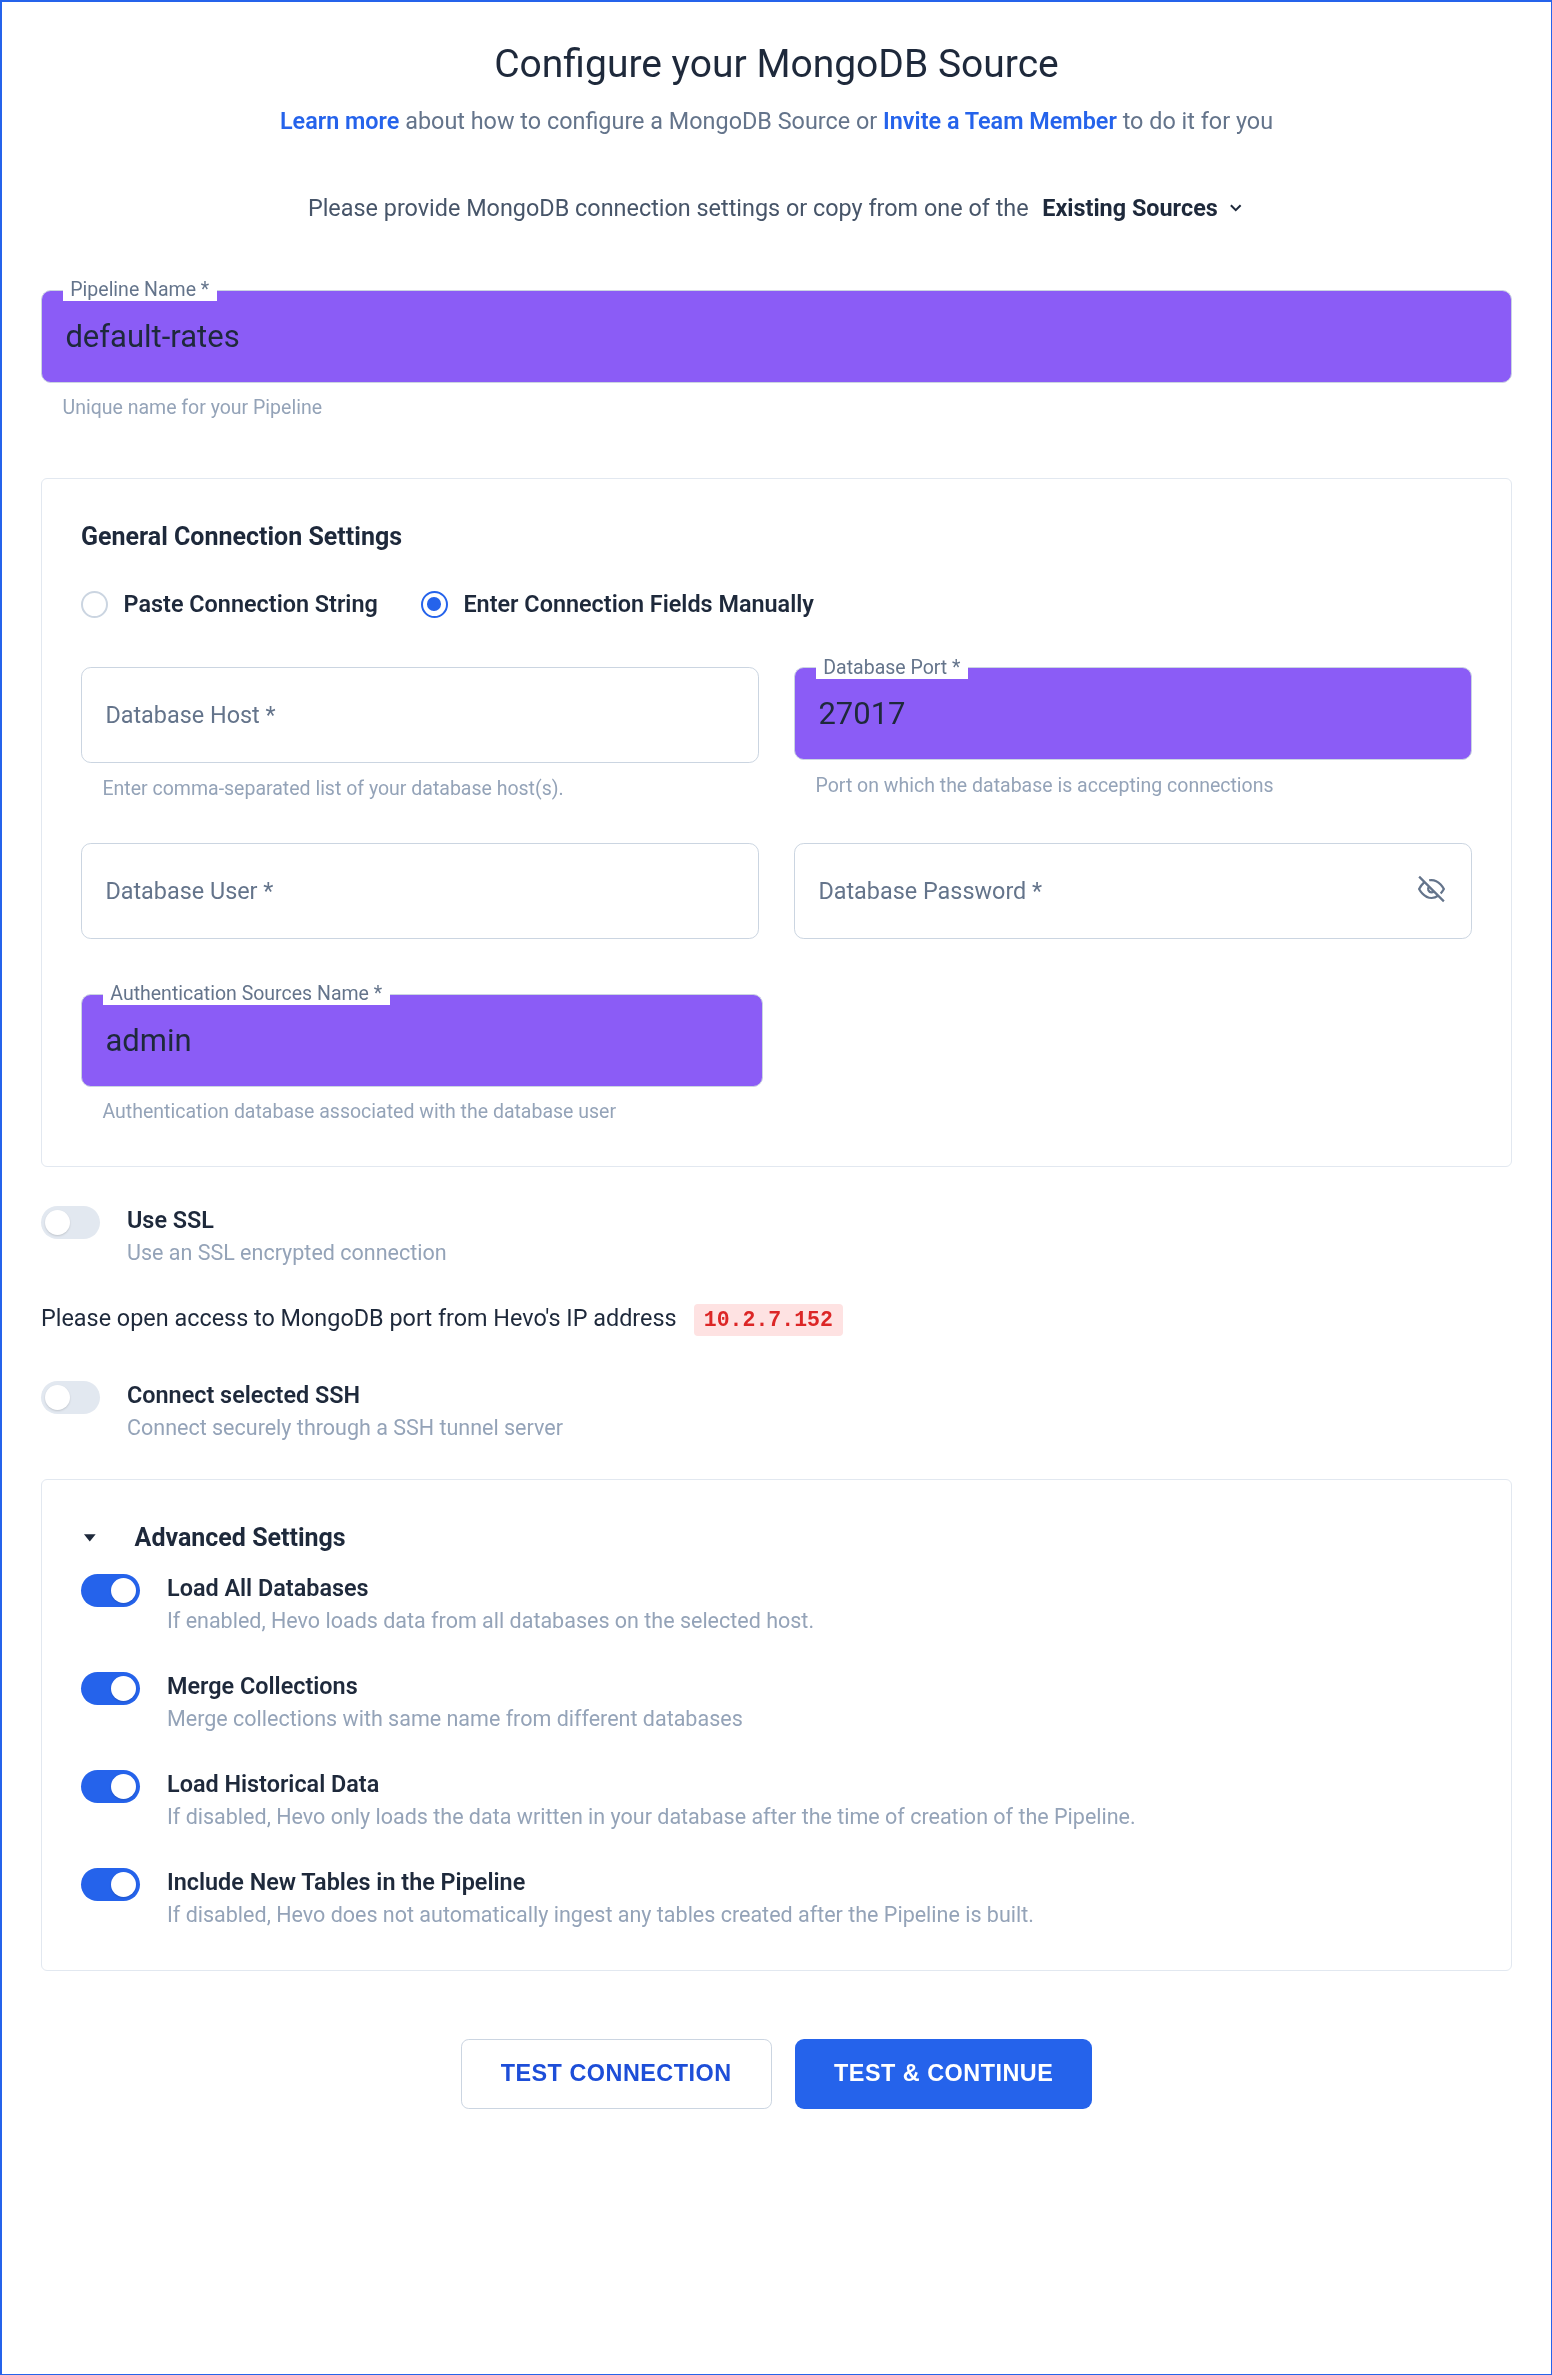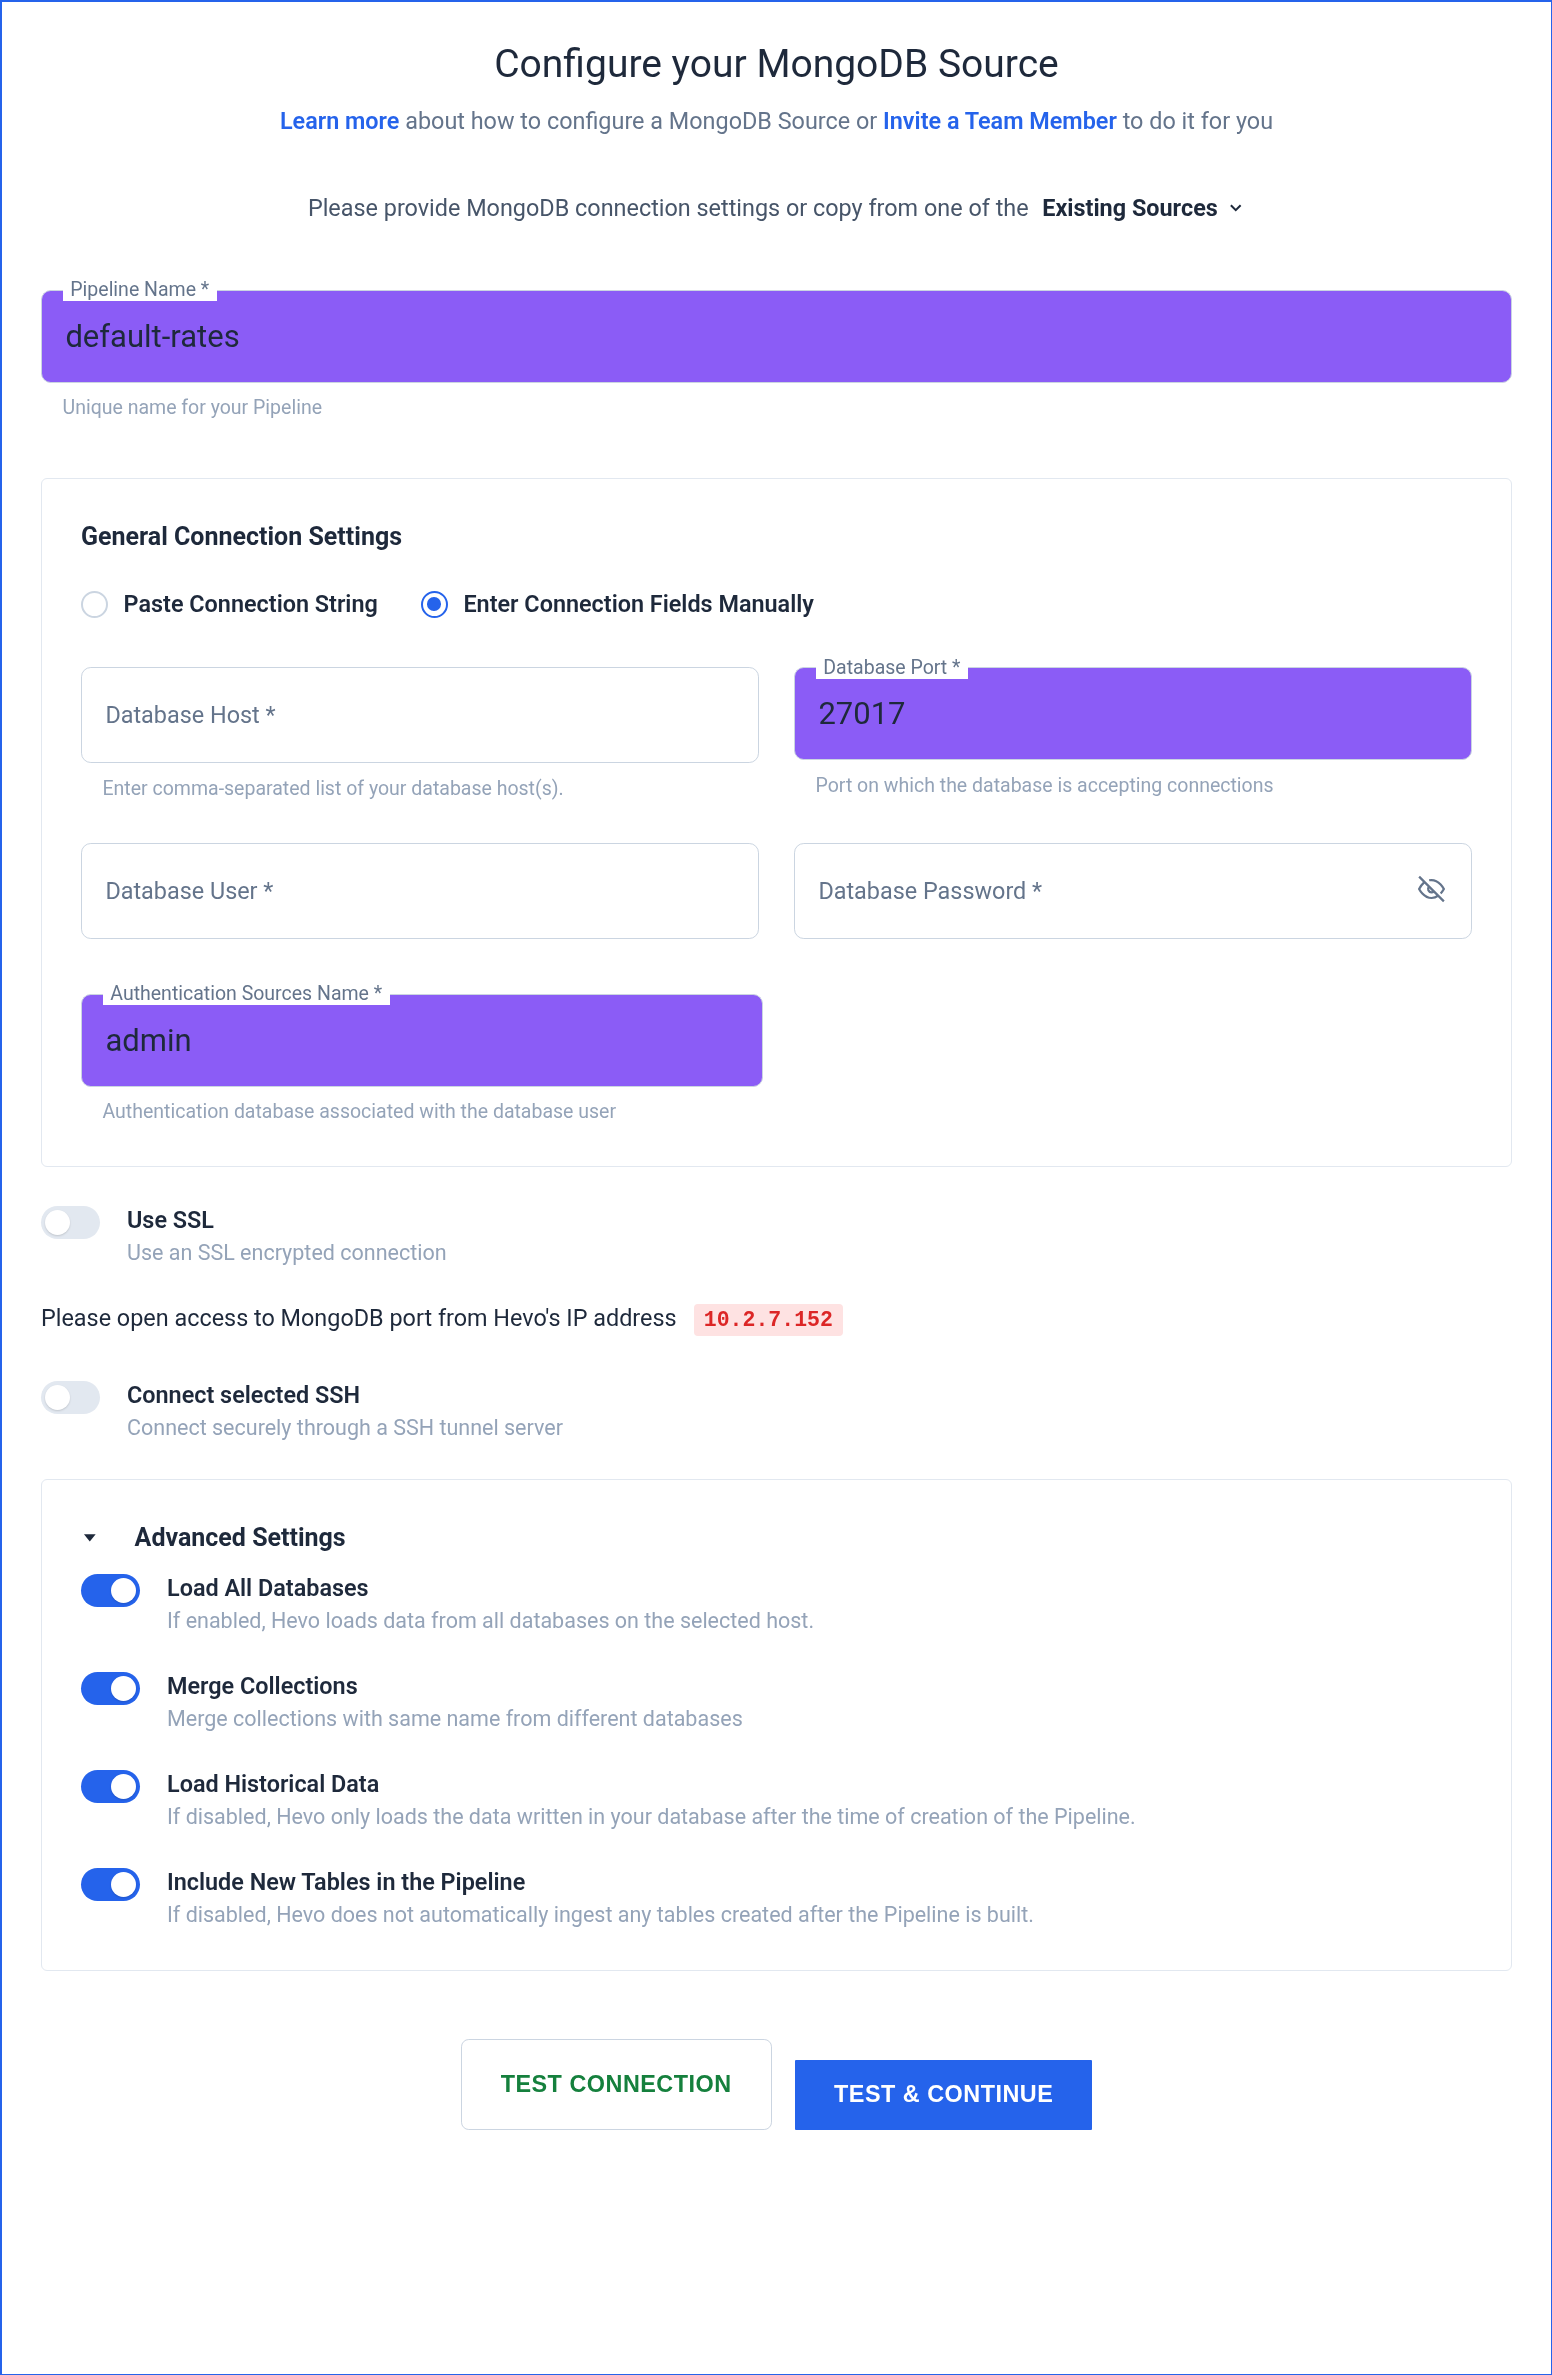--- a/index.html
+++ b/index.html
@@ -197,37 +197,36 @@
 }
 .button-row {
   display: flex;
   justify-content: center;
   gap: 23.4px;
   margin-top: 68px;
 }
 .btn-outline {
   border: 1px solid #cbd5e1;
   background: #fff;
-  color: #15803d;
+  color: #1d4ed8;
   font-weight: 700;
   font-size: 23.4px;
   padding: 7px 39px;
   border-radius: 7.8px;
   letter-spacing: 0.5px;
 }
 .btn-primary {
   border: none;
   background: #2563eb;
   color: #fff;
   font-weight: 700;
   font-size: 23.4px;
   padding: 21.5px 39px;
-  border-radius: 1px;
+  border-radius: 9px;
   letter-spacing: 0.5px;
-  margin-top: 21px;
 }
 .half-field { width: 49%; }
 </style>
 </head>
 <body>
 
 <div class="page">
 
   <div class="header">
     <h1>Configure your MongoDB Source</h1>

